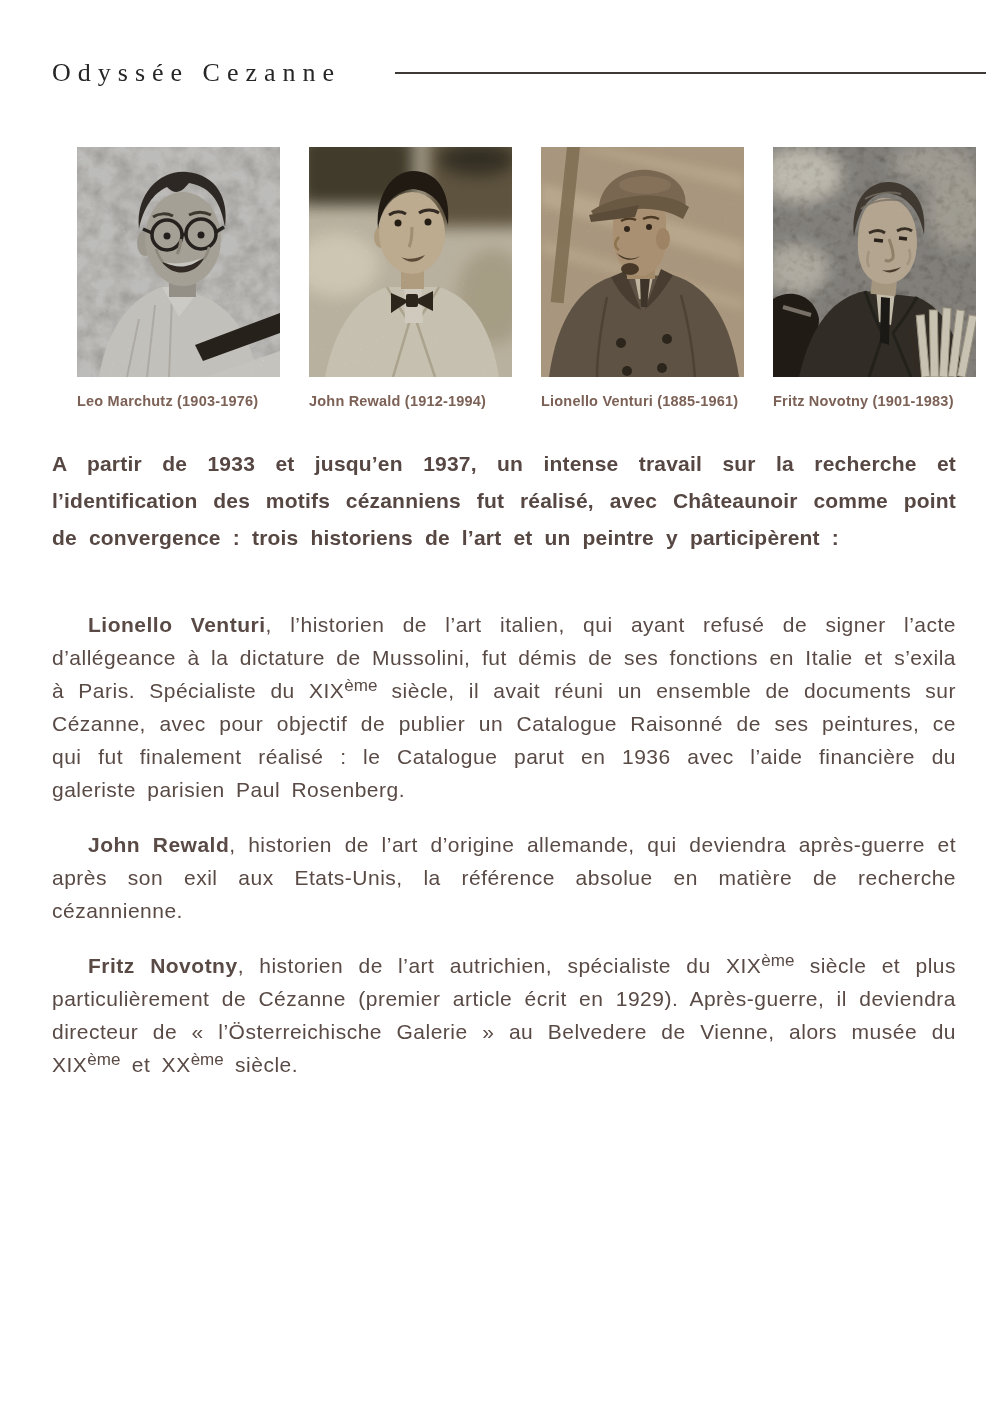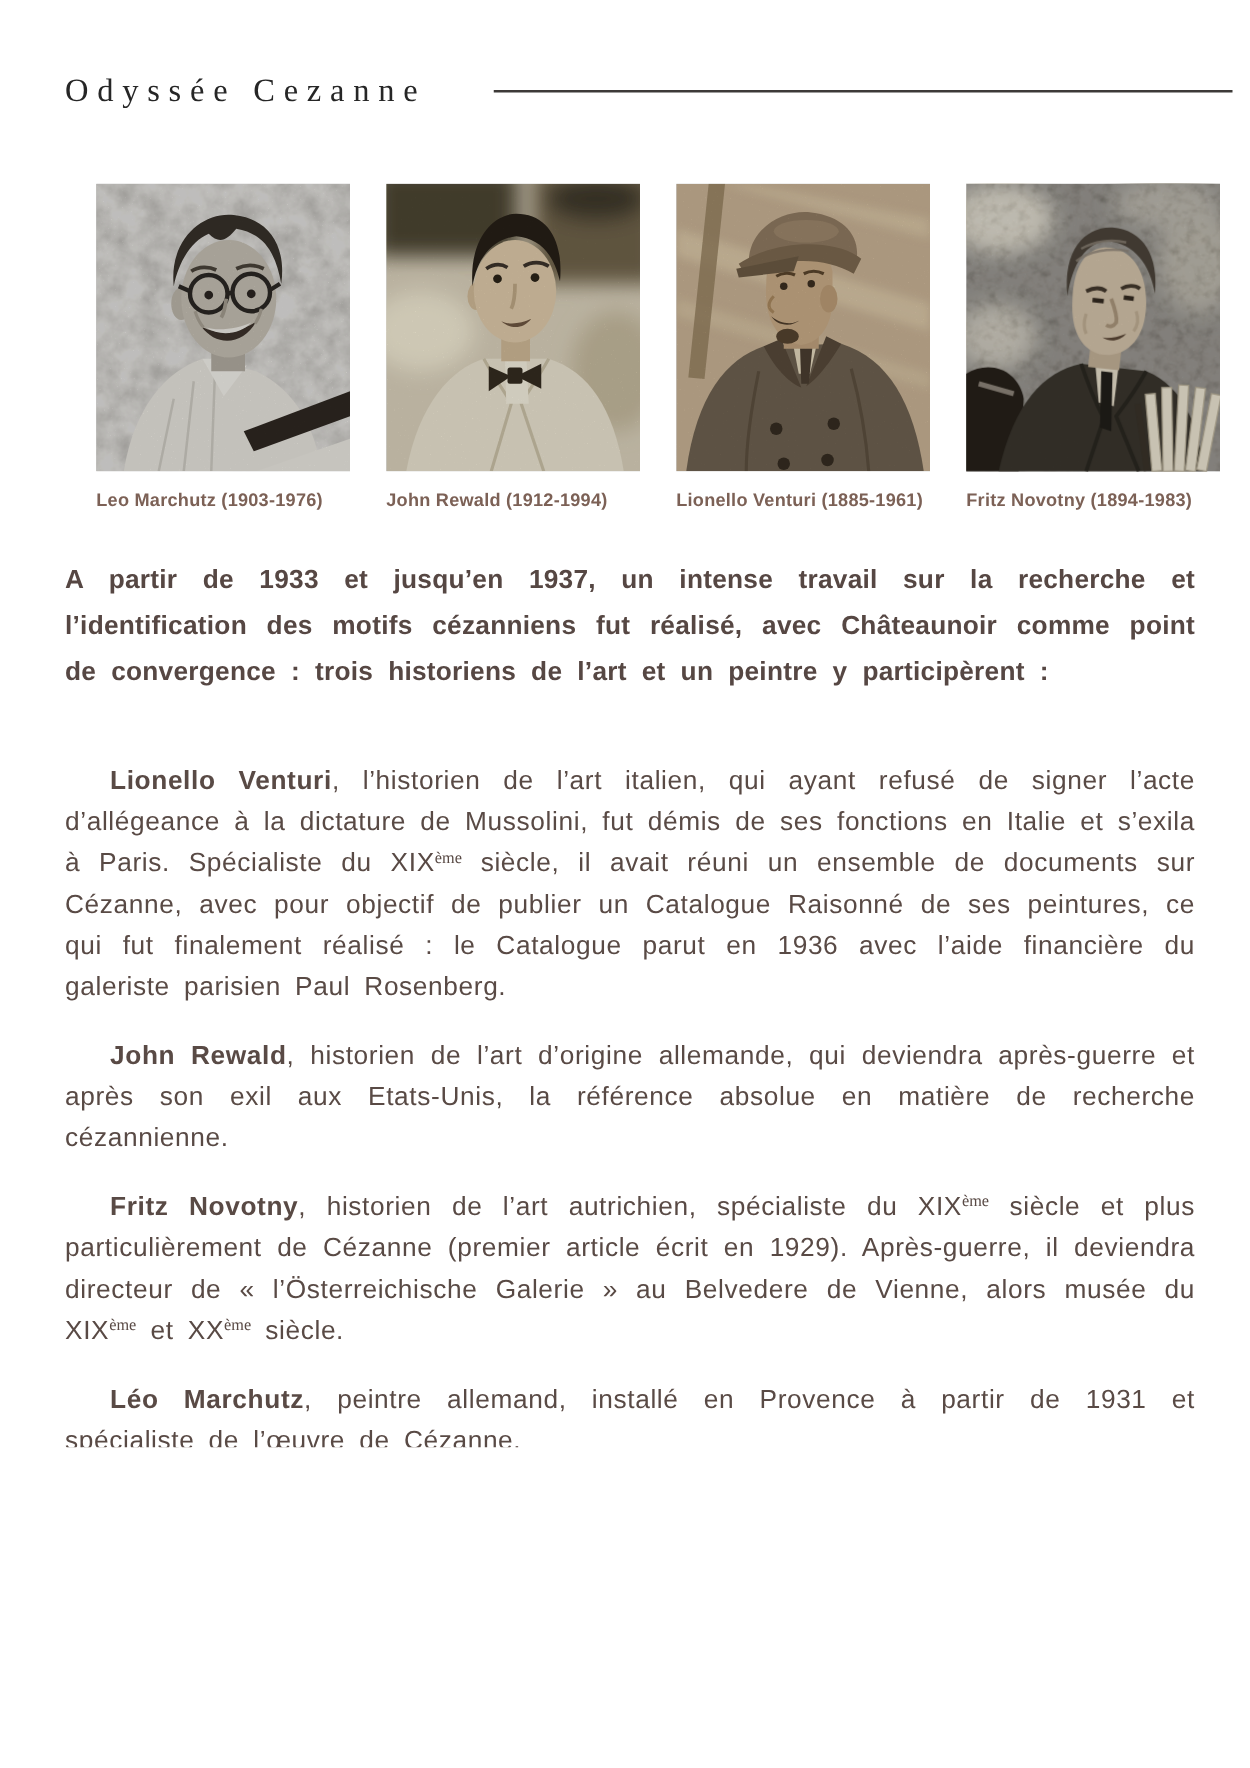--- a/index.html
+++ b/index.html
@@ -35,21 +35,21 @@
     font-size:21px; line-height:37px; letter-spacing:0.2px; word-spacing:6px;
     color:var(--intro_text);
   }
   
   .body-block{margin:52px 44px 0 52px;}
   .body-par{
     margin:0 0 22px 0; text-align:justify; font-size:21px; line-height:33px;
     letter-spacing:0.5px; word-spacing:5px; color:var(--body_text);
   }
   .body-par strong{font-weight:700;margin-left:36px;}
-  .body-par sup{font-size:13px; line-height:0; vertical-align:7px; letter-spacing:0;font-family:Liberation Serif, serif;}
+  .body-par sup{font-size:17px; line-height:0; vertical-align:7px; letter-spacing:0;}
   
   .footnote-rule{position:absolute; left:56px; top:1329px; width:406px; height:2px; background:#46423f;}
   .page-number{
     position:absolute; right:46px; top:1348px; font-size:23px; font-weight:700;
     letter-spacing:1px; color:var(--page_number);text-align:right;
   }
 </style>
 </head>
 <body>
 
@@ -224,30 +224,29 @@
             <rect x="146" y="168" width="8" height="62" transform="rotate(-5 150 200)"></rect>
             <rect x="157" y="163" width="8" height="67" transform="rotate(-1 161 200)"></rect>
             <rect x="168" y="161" width="8" height="69" transform="rotate(3 172 200)"></rect>
             <rect x="179" y="163" width="8" height="67" transform="rotate(7 183 200)"></rect>
             <rect x="190" y="168" width="8" height="62" transform="rotate(11 194 200)"></rect>
           </g>
           <rect x="138" y="176" width="5" height="54" fill="#3a332a" transform="rotate(-8 140 200)"></rect>
           <rect width="203" height="230" filter="url(#fGrain)" opacity="0.15"></rect>
         </svg>
       </div>
-      <figcaption>Fritz Novotny (1894-1983)</figcaption>
+      <figcaption>Fritz Novotny (1901-1983)</figcaption>
     </figure>
 
   </section>
 
   <p class="intro">A partir de 1933 et jusqu’en 1937, un intense travail sur la recherche et l’identification des motifs cézanniens fut réalisé, avec Châteaunoir comme point de convergence : trois historiens de l’art et un peintre y participèrent :</p>
 
   <div class="body-block">
       <p class="body-par"><strong>Lionello Venturi</strong><span>, l’historien de l’art italien, qui ayant refusé de signer l’acte d’allégeance à la dictature de Mussolini, fut démis de ses fonctions en Italie et s’exila à Paris. Spécialiste du XIX</span><sup>ème</sup><span> siècle, il avait réuni un ensemble de documents sur Cézanne, avec pour objectif de publier un Catalogue Raisonné de ses peintures, ce qui fut finalement réalisé :  le Catalogue parut en 1936 avec l’aide financière du galeriste parisien Paul Rosenberg.</span></p>
       <p class="body-par"><strong>John Rewald</strong><span>, historien de l’art d’origine allemande, qui deviendra après-guerre et après son exil aux Etats-Unis, la référence absolue en matière de recherche cézannienne.</span></p>
       <p class="body-par"><strong>Fritz Novotny</strong><span>, historien de l’art autrichien, spécialiste du XIX</span><sup>ème</sup><span> siècle et plus particulièrement de Cézanne (premier article écrit en 1929). Après-guerre, il deviendra directeur de « l’Österreichische Galerie » au Belvedere de Vienne, alors musée du XIX</span><sup>ème</sup><span> et XX</span><sup>ème</sup><span> siècle.</span></p>
-      <p class="body-par"><strong>Léo Marchutz</strong><span>, peintre allemand, installé en Provence à partir de 1931 et spécialiste de l’œuvre de Cézanne.</span></p>
     </div>
 
   <div class="footnote-rule"></div>
   <div class="page-number">5 / 10</div>
 
 </div>
 
 </body></html>

